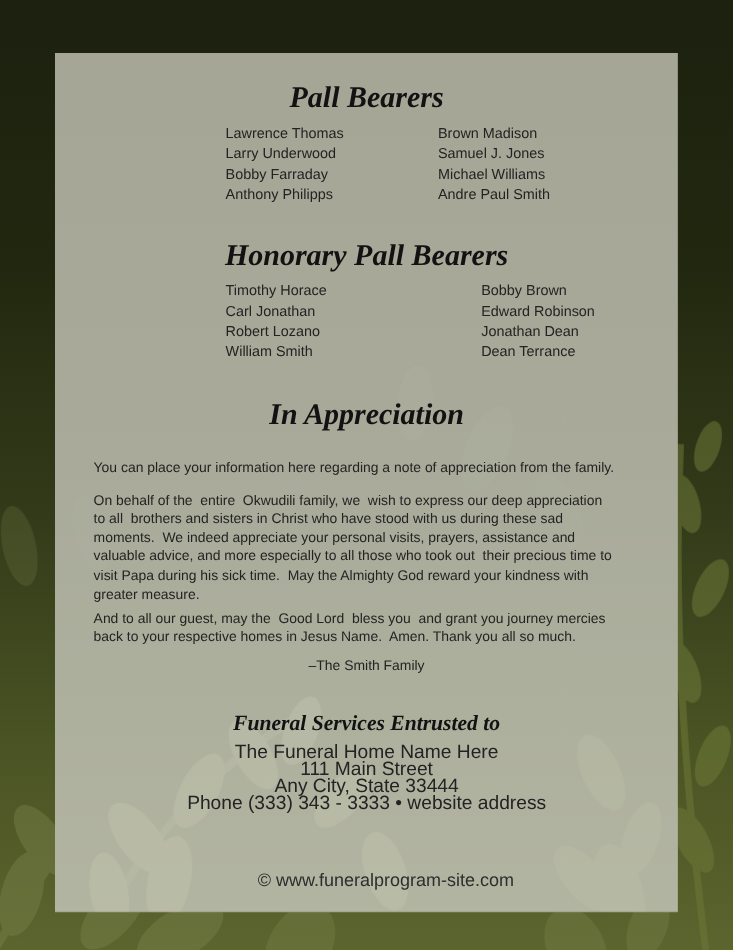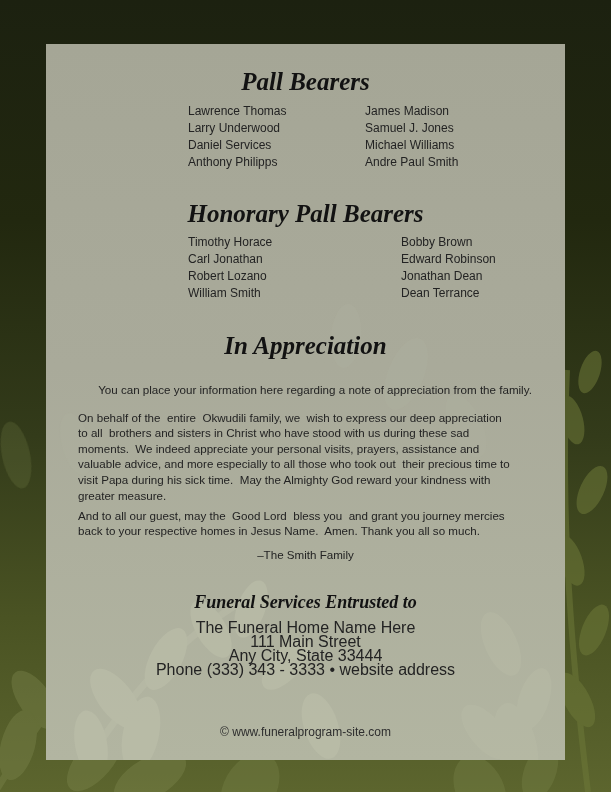--- a/index.html
+++ b/index.html
@@ -27,29 +27,29 @@
     position:absolute;left:32px;width:474px;
     font-size:11.6px;line-height:15.6px;color:var(--body-text,#232323);
     white-space:pre-wrap;
   }
   .centered{text-align:center;left:0;width:100%;}
   #pall-title{top:24px;}
   #pall-names{top:59px;}
   #honorary-title{top:156px;}
   #honorary-names{top:190px;gap:36px;}
   #appreciation-title{top:288px;}
-  #appreciation-p1{top:326px;text-align:center;}
+  #appreciation-p1{top:326px;}
   #appreciation-p2{top:354px;}
   #appreciation-p3{top:452px;}
   #appreciation-sig{top:491px;}
   #services-title{top:548px;font-size:18px;line-height:20px;}
   #services-lines{position:absolute;top:577px;left:0;width:100%;text-align:center;
     font-size:16px;line-height:14px;color:var(--body-text,#232323);}
   #copyright{position:absolute;top:681px;left:0;width:100%;text-align:center;
-    font-size:12px;color:var(--footer-text,#2e2e2e);}
+    font-size:15px;color:var(--footer-text,#2e2e2e);padding-left:16px;}
 </style>
 </head>
 <body>
 
 <div class="canvas">
 
   <svg class="bg-svg" width="611" height="792" viewBox="0 0 611 792" aria-hidden="true">
     <g fill="#79834a" opacity="0.45">
       <path d="M-5,792 C40,720 80,660 130,620" stroke="#79834a" stroke-width="7" fill="none"></path>
       <ellipse cx="35" cy="700" rx="16" ry="34" transform="rotate(-35 35 700)"></ellipse>
@@ -102,25 +102,25 @@
       </g>
     </svg>
 
     <div class="content">
 
       <h1 class="sec-title" id="pall-title">Pall Bearers</h1>
       <div class="names" id="pall-names">
         <div class="col col-l">
           <span>Lawrence Thomas</span>
           <span>Larry Underwood</span>
-          <span>Daniel Services</span>
+          <span>Bobby Farraday</span>
           <span>Anthony Philipps</span>
         </div>
         <div class="col">
-          <span>James Madison</span>
+          <span>Brown Madison</span>
           <span>Samuel J. Jones</span>
           <span>Michael Williams</span>
           <span>Andre Paul Smith</span>
         </div>
       </div>
 
       <h1 class="sec-title" id="honorary-title">Honorary Pall Bearers</h1>
       <div class="names" id="honorary-names">
         <div class="col col-l">
           <span>Timothy Horace</span>

